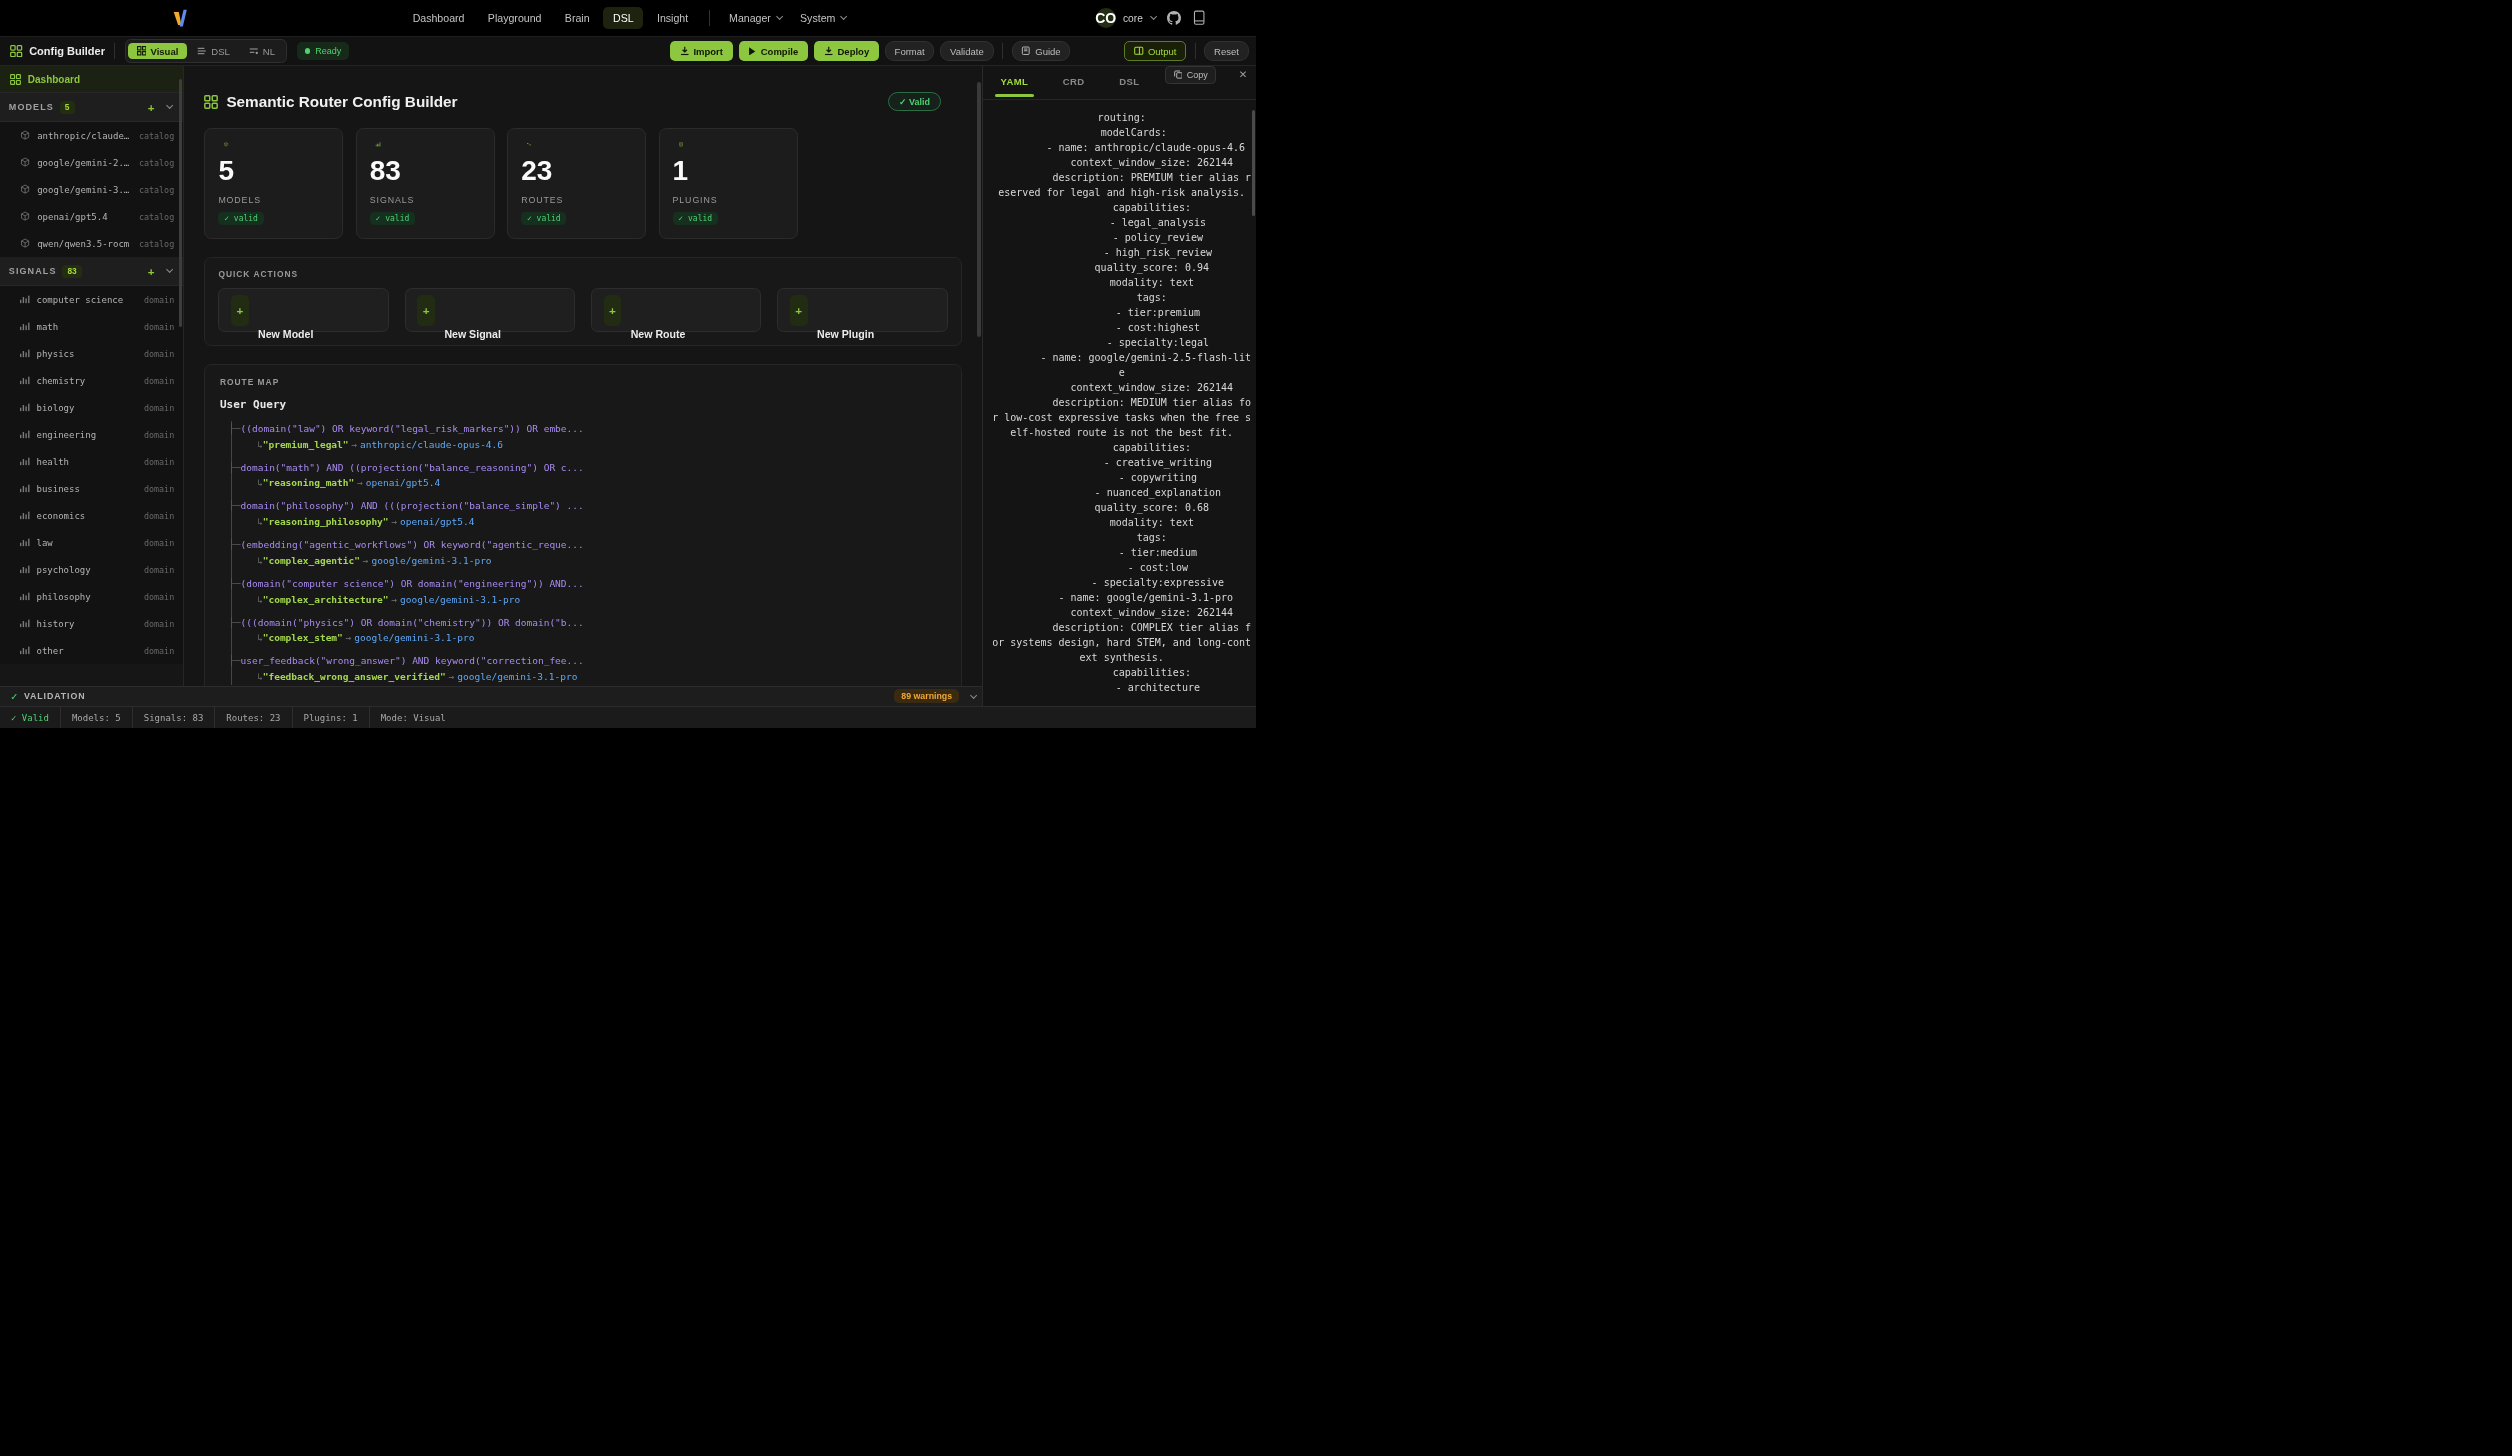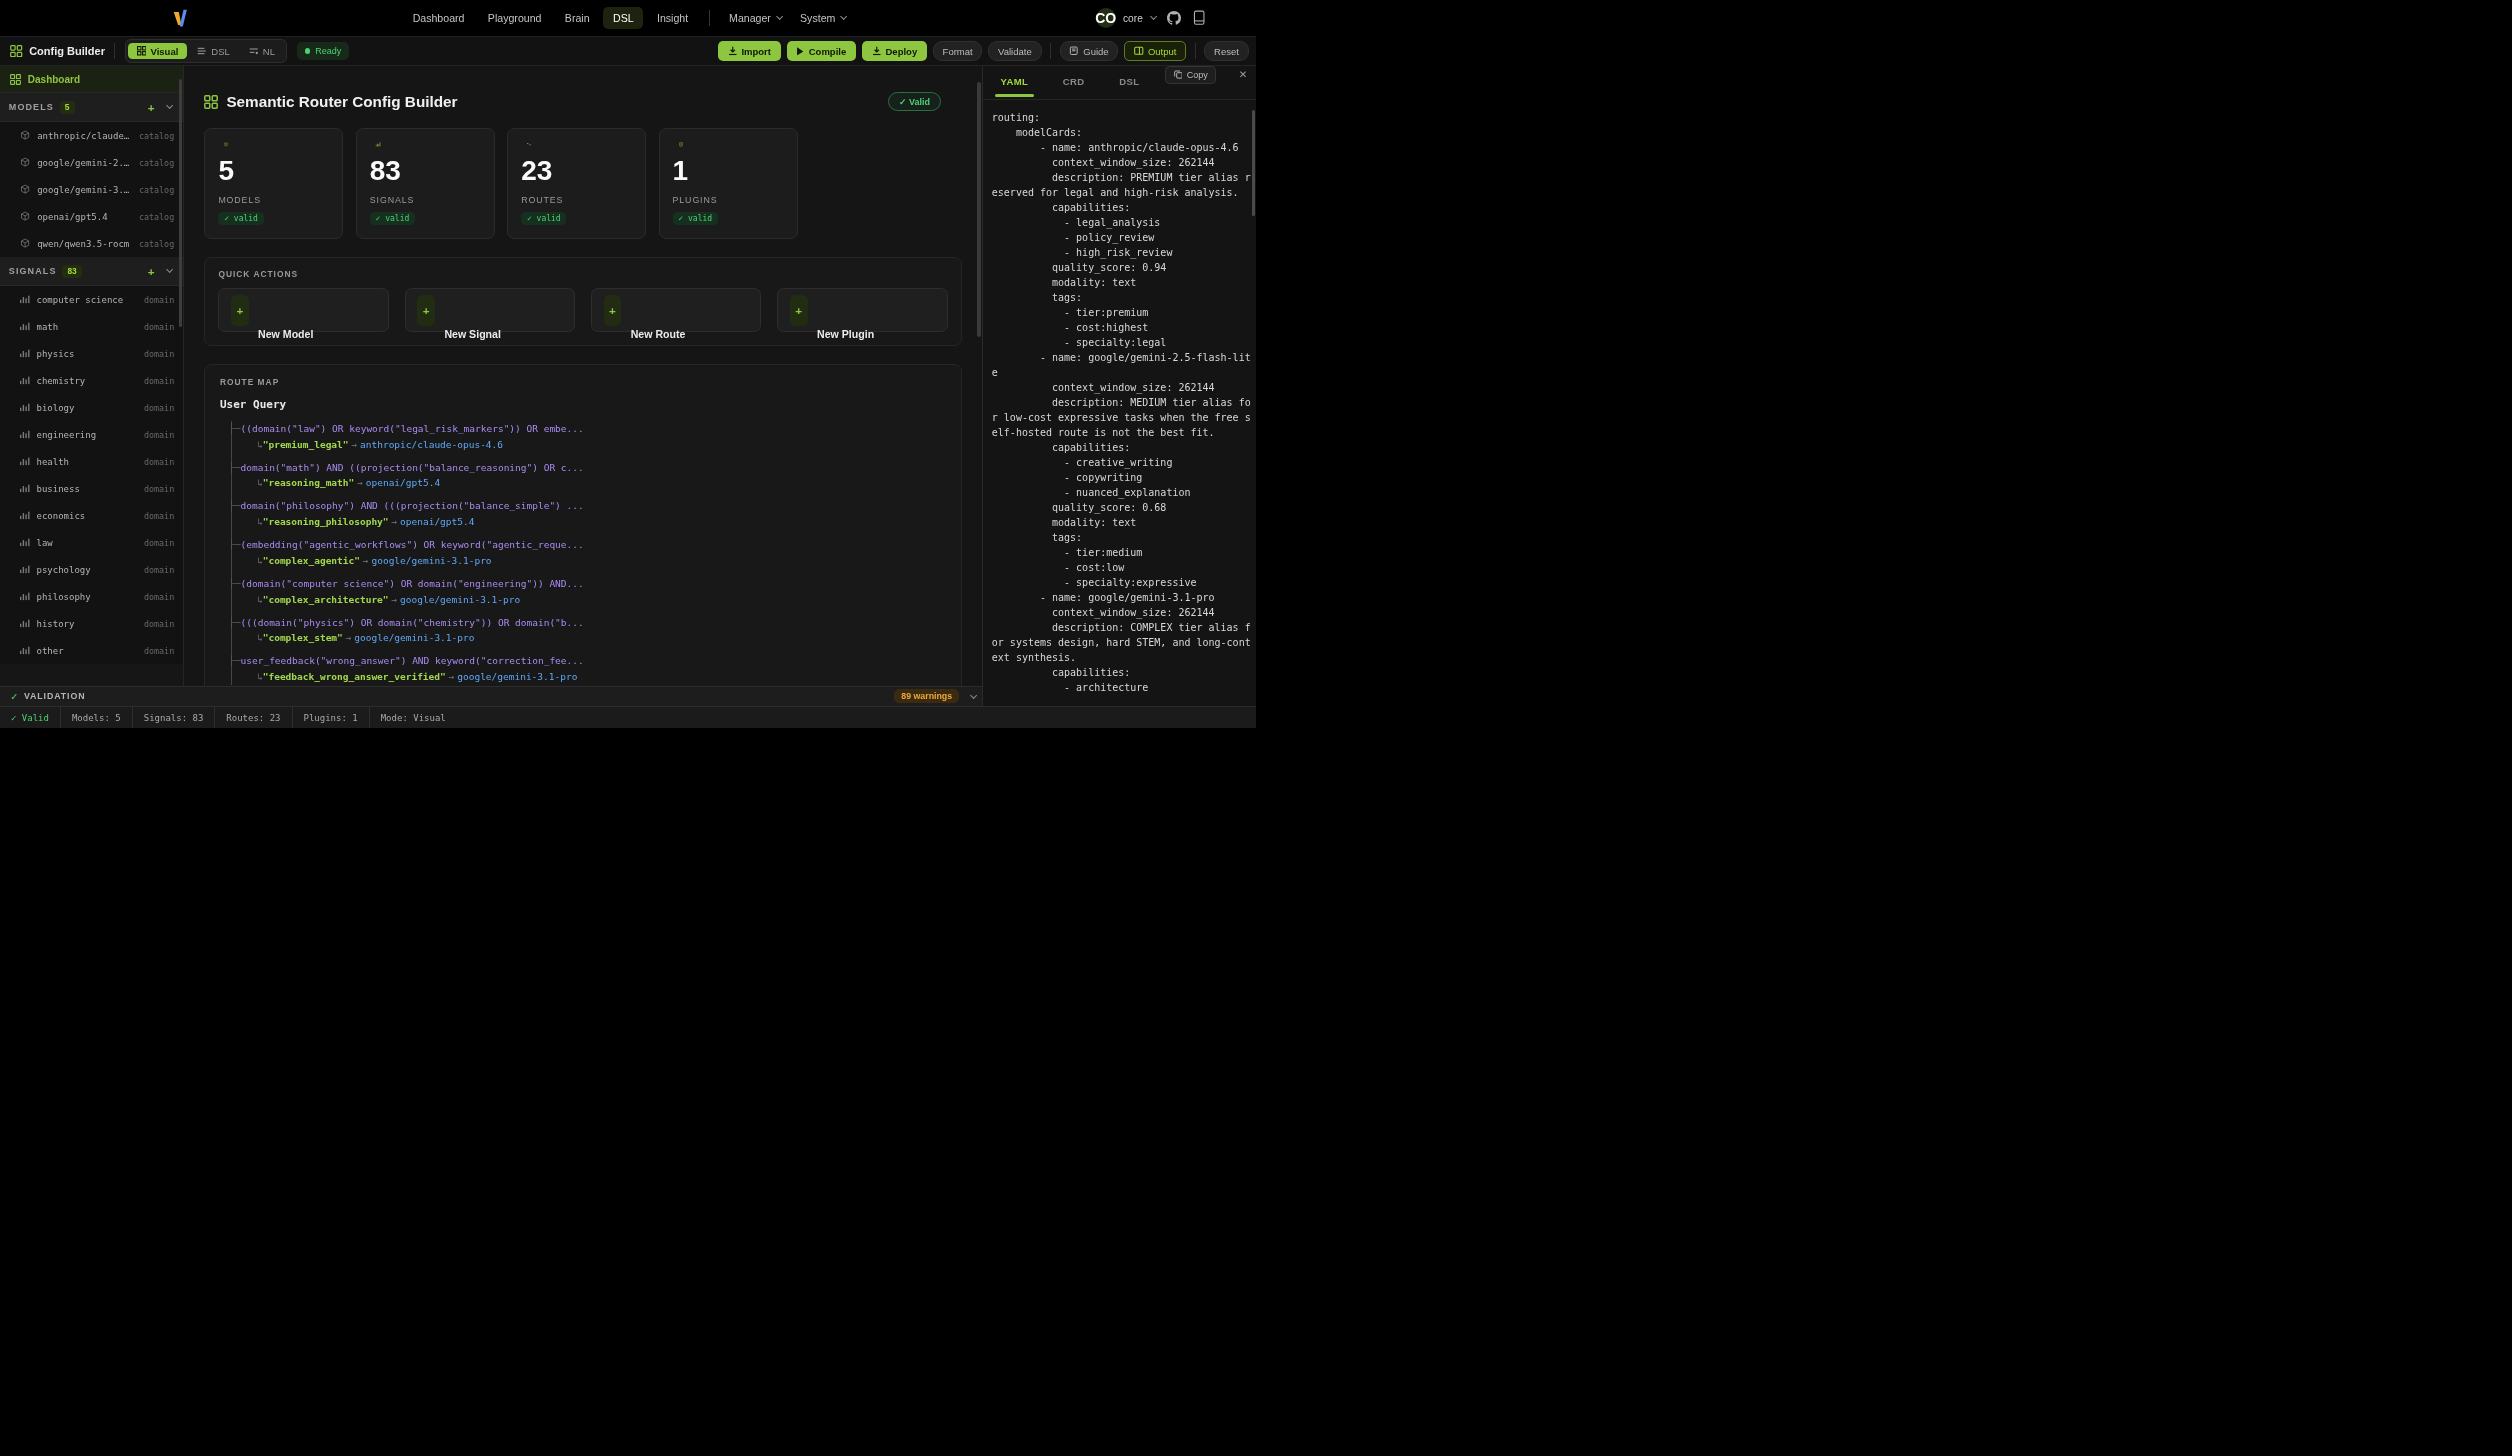--- a/index.html
+++ b/index.html
@@ -27,21 +27,21 @@
   .tb-sep { width:0.7px; height:16px; background:#2e2e2e; margin:0 9.5px; }
   .seg { display:flex; align-items:center; background:#1c1c1c; border:0.7px solid #2e2e2e; border-radius:5.8px; padding:2.2px; gap:1.5px; }
   .seg-btn { display:flex; align-items:center; gap:4.4px; font-size:9.5px; color:#9a9a9a; padding:2.9px 8.8px; border-radius:4.4px; cursor:pointer; }
   .seg-btn.active { background:#8dc63f; color:#131a05; font-weight:bold; }
   .ready-badge { display:flex; align-items:center; gap:5.1px; background:#172a19; color:#4fd072; font-size:9px; border-radius:5.1px; padding:3.6px 8px; margin-left:10.2px; }
   .ready-dot { width:5.1px; height:5.1px; border-radius:50%; background:#4fd072; }
   .tb-right { margin-left:auto; display:flex; align-items:center; gap:5.8px; }
   .btn { display:flex; align-items:center; gap:4.4px; font-size:9.5px; border-radius:5.1px; padding:3.6px 8.8px; cursor:pointer; border:0.7px solid transparent; }
   .btn.green { background:#8dc63f; color:#101704; font-weight:bold; }
   .btn.dark { background:#222; color:#bdbdbd; border-color:#303030;border-radius:9px; }
-  .btn.outline-green { background:#1a2008; color:#a3d93c; border-color:#5c7d26; }
+  .btn.outline-green { background:#1a2008; color:#a3d93c; border-color:#5c7d26;margin-left:48px; }
   .tb-right .tb-sep { margin:0 2.9px; }
 
   
   .mid { flex:1; display:flex; min-height:0; }
   .left-col { width:982px; display:flex; flex-direction:column; min-height:0; }
   .content-row { flex:1; display:flex; min-height:0; }
 
   
   .sidebar { width:184px; background:#161616; border-right:0.7px solid #262626; display:flex; flex-direction:column; position:relative; flex:none; }
   .sb-dashboard { height:27px; background:#1b2113; display:flex; align-items:center; gap:6.6px; padding:0 10.2px; color:#8dc63f; font-size:10px; font-weight:bold; border-bottom:0.7px solid #262626; cursor:pointer; }
@@ -90,21 +90,21 @@
 
   
   .right-panel { width:274px; background:#141414; border-left:0.7px solid #2a2a2a; display:flex; flex-direction:column; position:relative; flex:none; }
   .rp-tabs { height:34px; border-bottom:0.7px solid #262626; display:flex; align-items:flex-start; padding:0 7.3px 0 8.8px; gap:17px; }
   .rp-tab { font-size:9.5px; font-weight:bold; letter-spacing:0.4px; color:#8a8a8a; padding:10.2px 8.8px 8.8px 8.8px; position:relative; cursor:pointer; }
   .rp-tab.active { color:#a3d93c; }
   .rp-tab.active::after { content:""; position:absolute; left:2.9px; right:2.9px; bottom:-0.7px; height:2.2px; background:#8dc63f; border-radius:1.5px; }
   .copy-btn { margin-left:auto; display:flex; align-items:center; gap:4.4px; background:#1e1e1e; border:0.7px solid #343434; color:#bdbdbd; font-size:9px; border-radius:4.4px; padding:2.9px 7.3px; cursor:pointer; }
   .rp-close { color:#9a9a9a; font-size:10.2px; padding:2.9px 5.8px; cursor:pointer; }
   .rp-code { flex:1; overflow:hidden; padding:9.5px 4.4px 0 8.8px; }
-  .rp-code pre { font-family:"DejaVu Sans Mono", monospace; font-size:10px; line-height:15px; color:#d8d8d8; white-space:pre; }
+  .rp-code pre { font-family:"DejaVu Sans Mono", monospace; font-size:10px; line-height:15px; color:#d8d8d8; white-space:pre;text-align:center; }
   .rp-scroll { position:absolute; right:0.7px; top:44px; width:3.6px; height:106px; background:#4a4a4a; border-radius:2.2px; }
 
   
   .validation-bar { height:20.4px; background:#1d1d1d; border-top:0.7px solid #2c2c2c; display:flex; align-items:center; padding:0 7.3px 0 10.2px; flex:none; }
   .vb-check { color:#4fd072; font-size:9.5px; margin-right:5.8px; }
   .vb-title { font-size:8.8px; font-weight:bold; letter-spacing:0.9px; color:#b5b5b5; }
   .vb-right { margin-left:auto; display:flex; align-items:center; gap:10.2px; }
   .warn-badge { background:#3a2b10; color:#eda73b; font-size:8.8px; font-weight:bold; border-radius:5.1px; padding:2.2px 7.3px; }
   .status-bar { height:22px; background:#1b1b1b; border-top:0.7px solid #2c2c2c; display:flex; align-items:stretch; font-family:"DejaVu Sans Mono", monospace; font-size:9px; flex:none; }
   .sb-cell { display:flex; align-items:center; padding:0 11px; border-right:0.7px solid #2e2e2e; color:#a8a8a8; }

